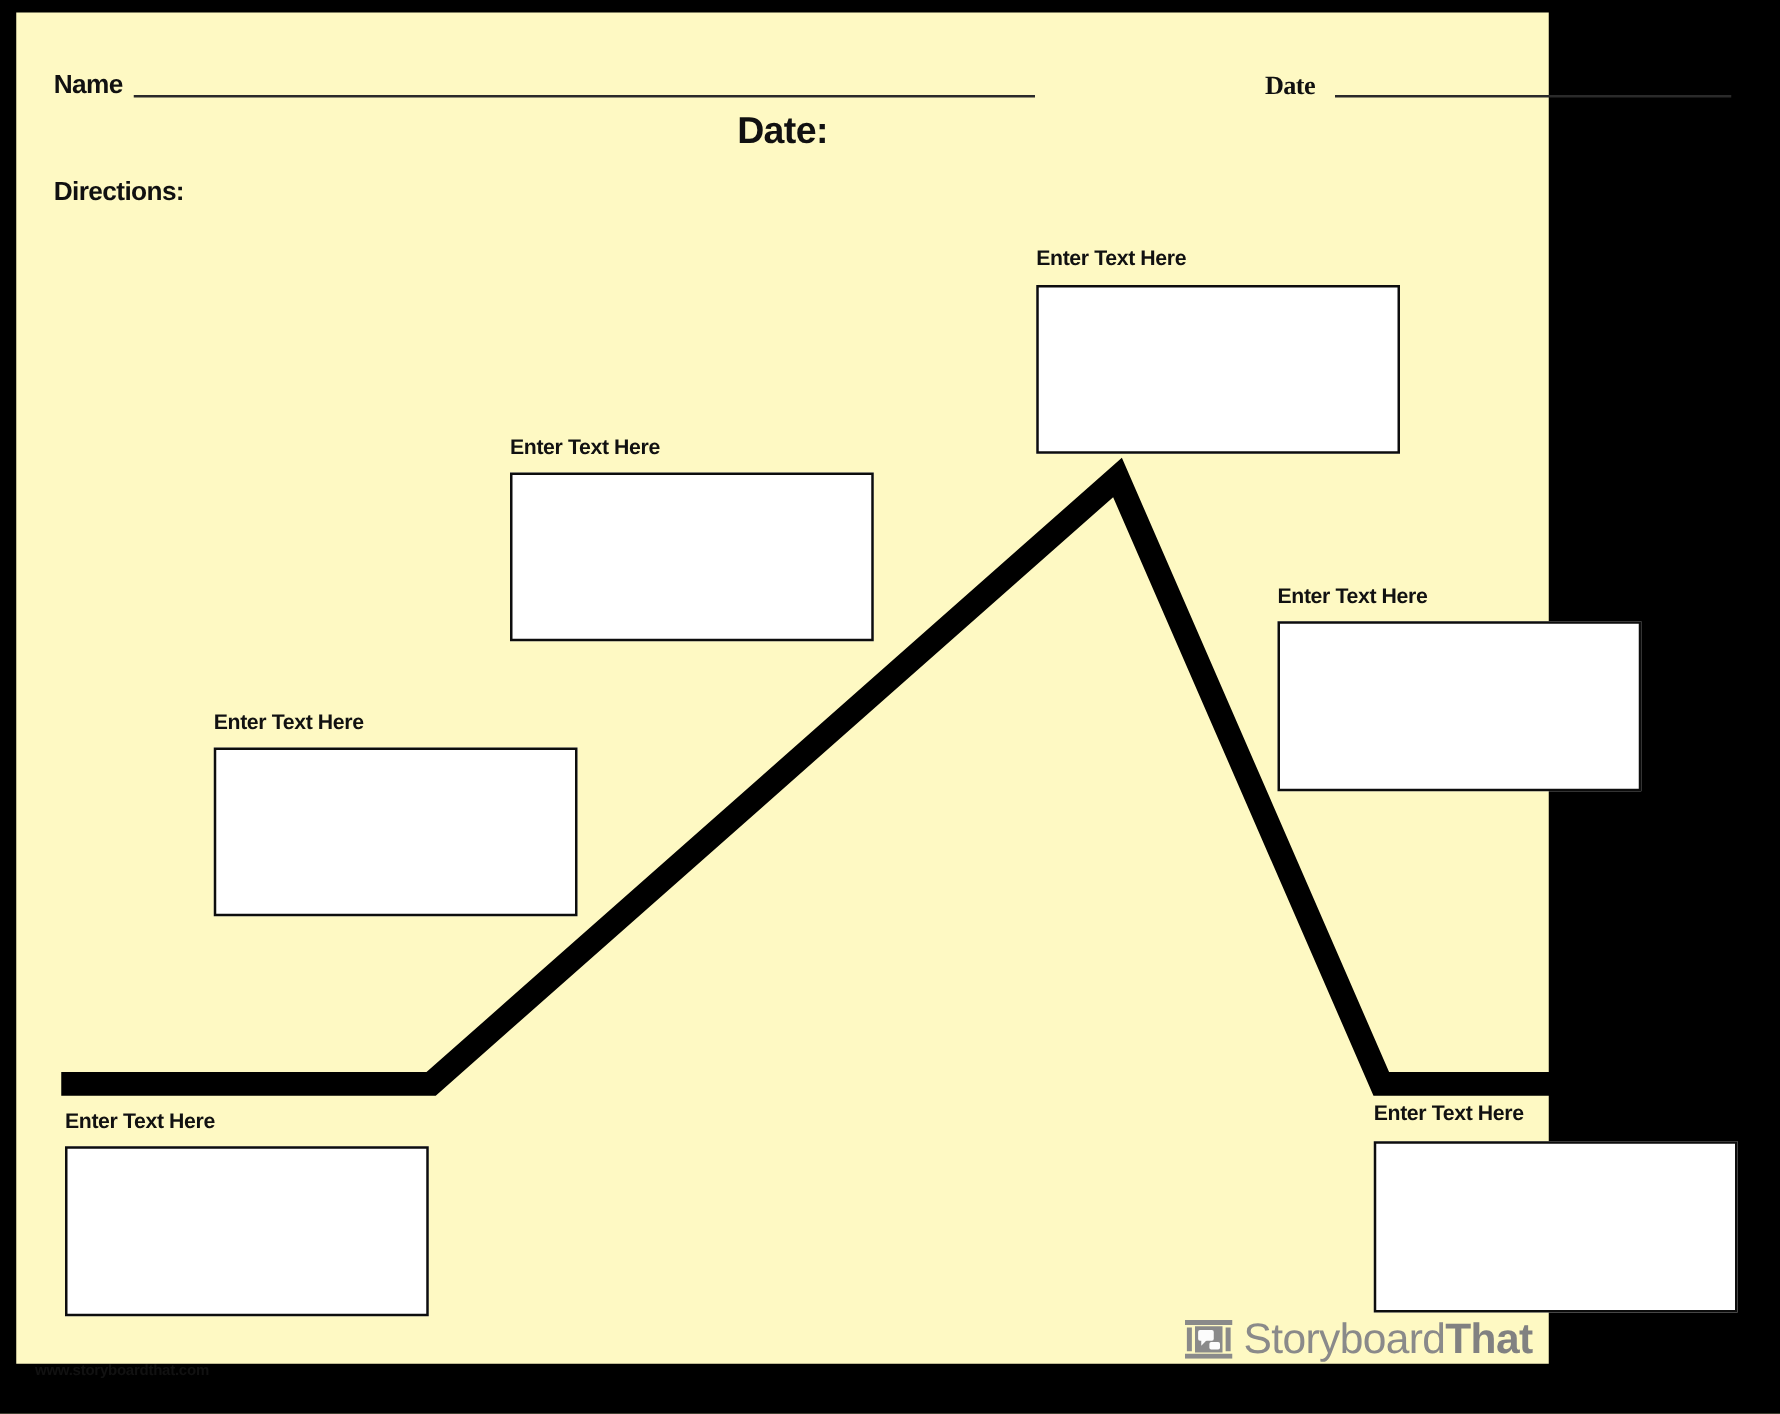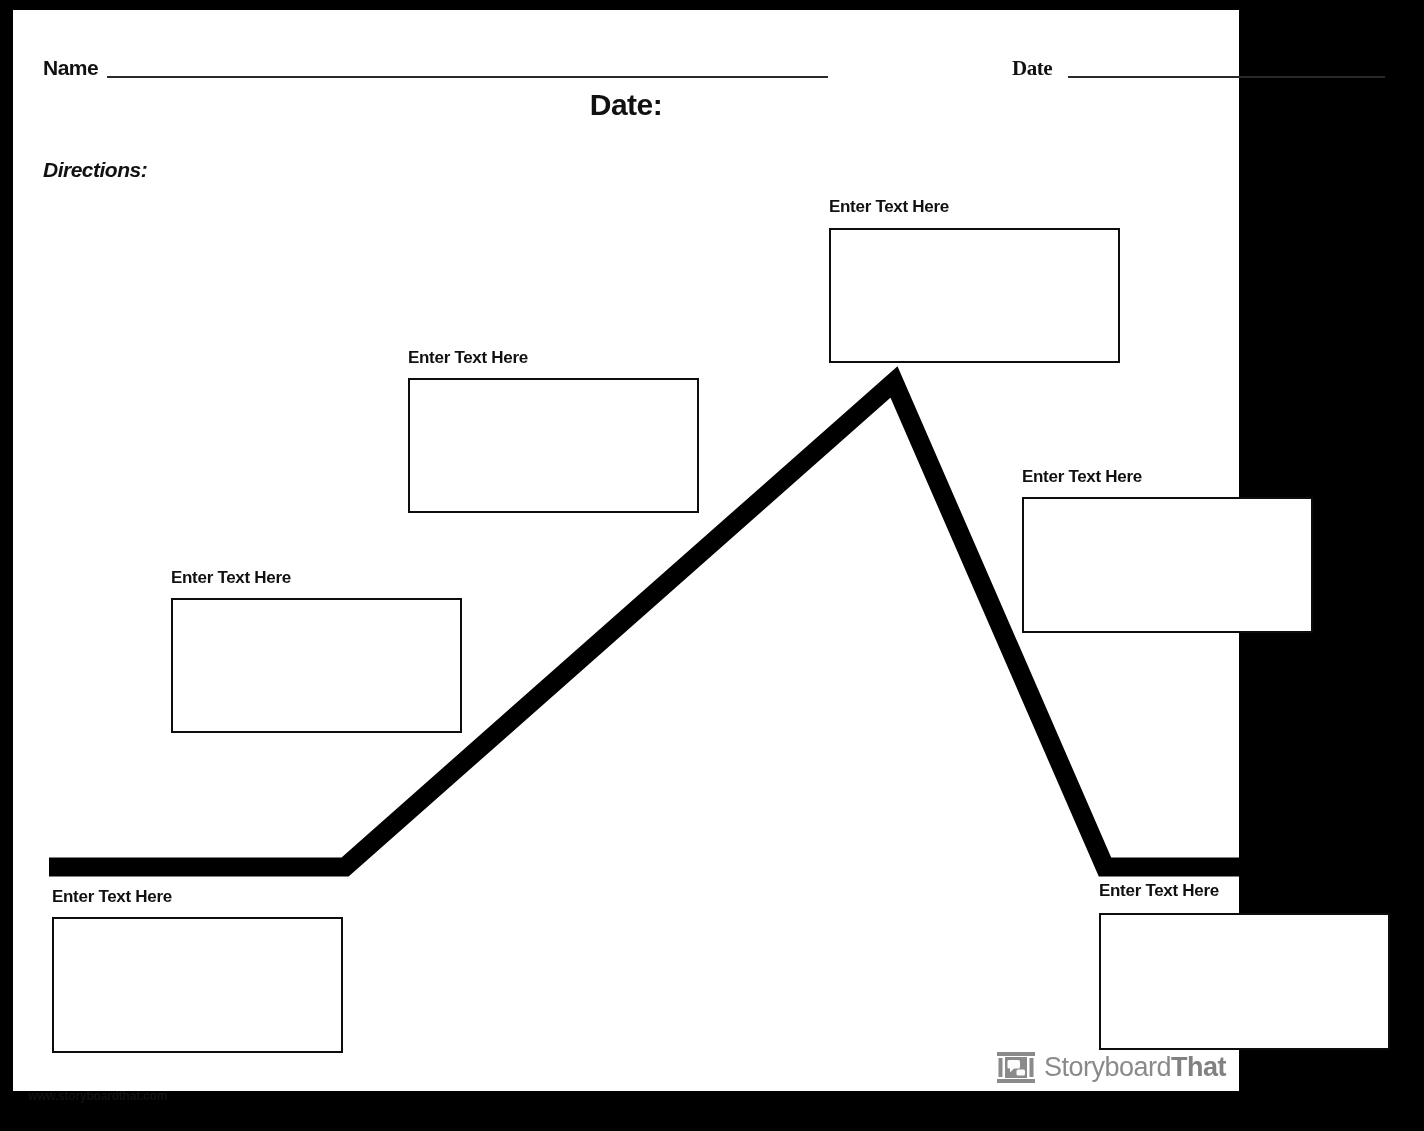--- a/index.html
+++ b/index.html
@@ -8,34 +8,34 @@
     background:#000000;
     position:relative;
     overflow:hidden;
     font-family:"Liberation Sans", sans-serif;
     color:#111111;
   }
   .page {
     position:absolute;
     left:13px; top:10px;
     width:1226px; height:1081px;
-    background:#ffffff;
+    background:#fef9c3;
   }
   .abs { position:absolute; }
 
   
   .hdr-label { font-weight:bold; font-size:21px; letter-spacing:-0.5px; }
   .name-label { left:30px; top:46px; }
   .date-label { left:999px; top:46px;font-family:Liberation Serif, serif; }
   .write-line { border-top:2px solid #2a2a2a; height:0; }
   .name-line { left:94px; top:66px; width:721px; }
   .date-line { left:1055px; top:66px; width:317px; }
   .title { left:0; top:78px; width:100%; text-align:center;
            font-weight:bold; font-size:30px; letter-spacing:-0.5px; }
-  .directions { left:30px; top:148px; font-weight:bold; font-size:21px; letter-spacing:-0.5px;font-style:italic; }
+  .directions { left:30px; top:132px; font-weight:bold; font-size:21px; letter-spacing:-0.5px; }
 
   
   svg.plotline { position:absolute; left:0; top:0; }
 
   
   .textbox {
     position:absolute;
     width:291px;
     border:2px solid #0d0d0d;
     background:#ffffff;
@@ -62,21 +62,21 @@
   .l-resolution   { left:1086px; top:871px; }
 
   
   .footer-url { left:15px; top:1079px; font-weight:bold; font-size:12px; letter-spacing:-0.2px; }
   .logo {
     position:absolute;
     right:13px; top:1042px;
     display:flex; align-items:center; gap:9px;
     cursor:pointer;
   }
-  .logo-text { font-size:27px; color:#8a8a8a; letter-spacing:-0.5px; }
+  .logo-text { font-size:34px; color:#8a8a8a; letter-spacing:-0.5px; }
   .logo-text .bold { font-weight:bold; color:#818181; }
 </style>
 </head>
 <body>
 
 <div class="page">
 
   <div class="abs hdr-label name-label">Name</div>
   <div class="abs write-line name-line"></div>
 

